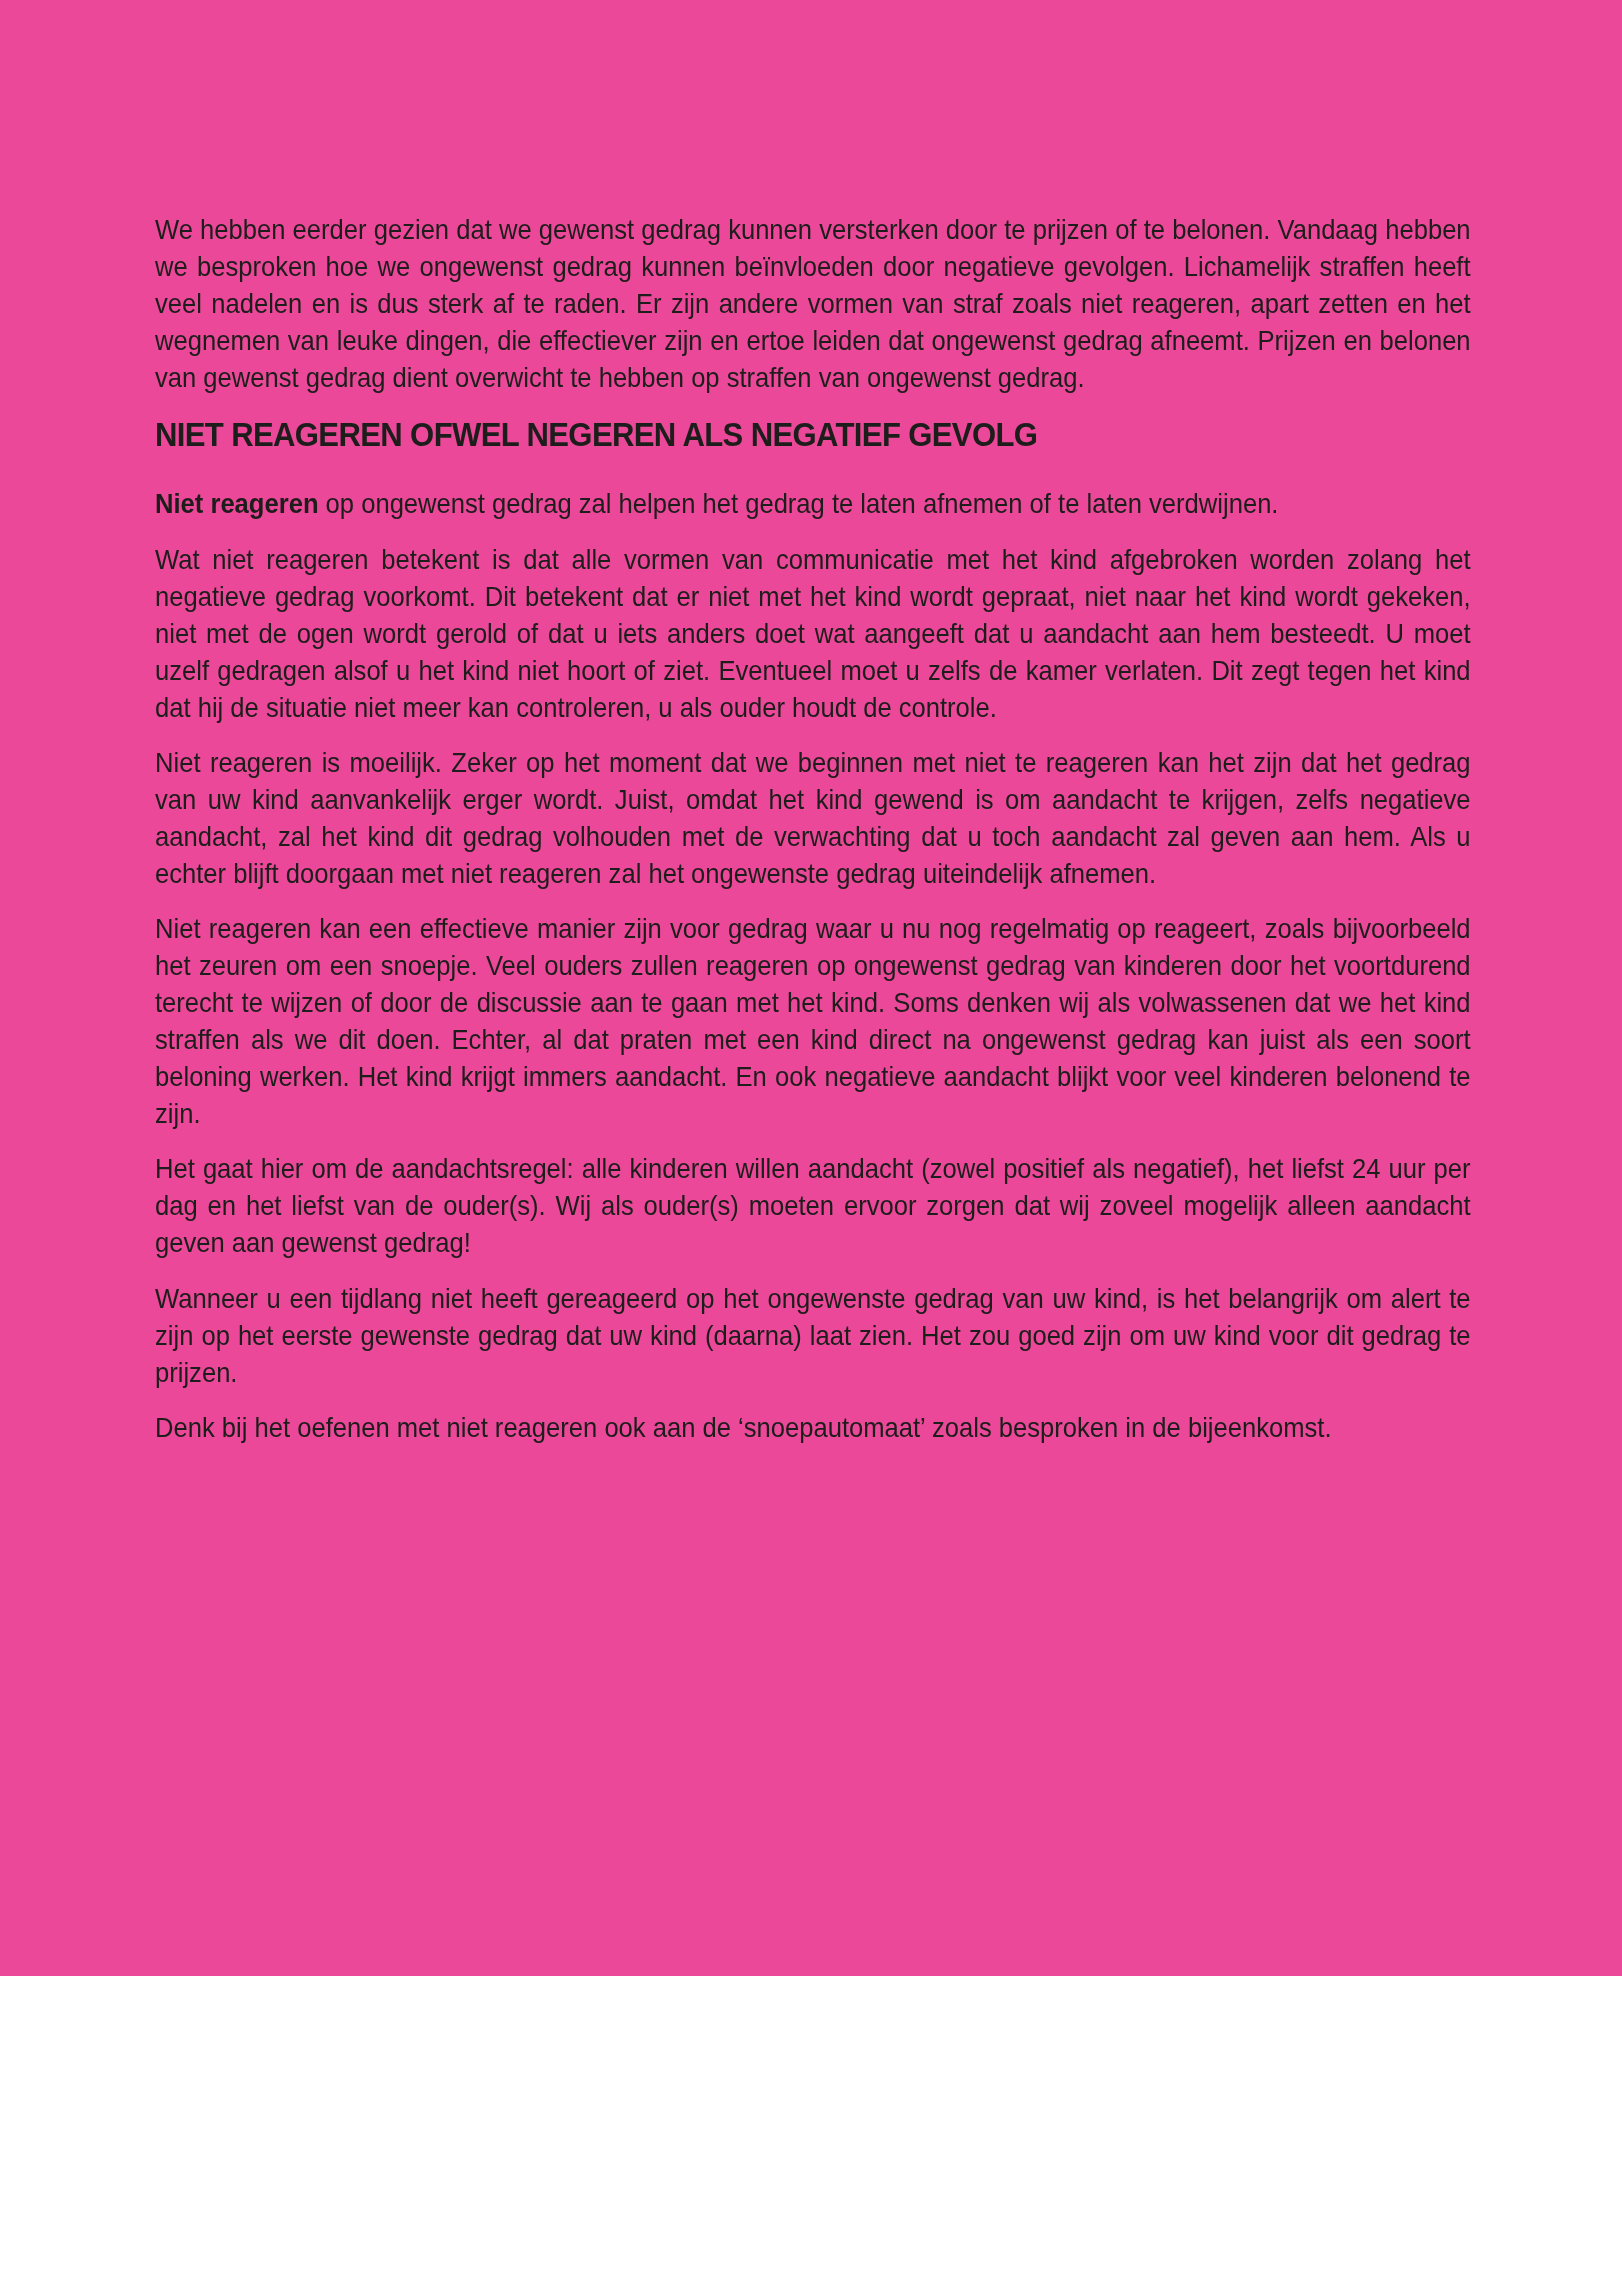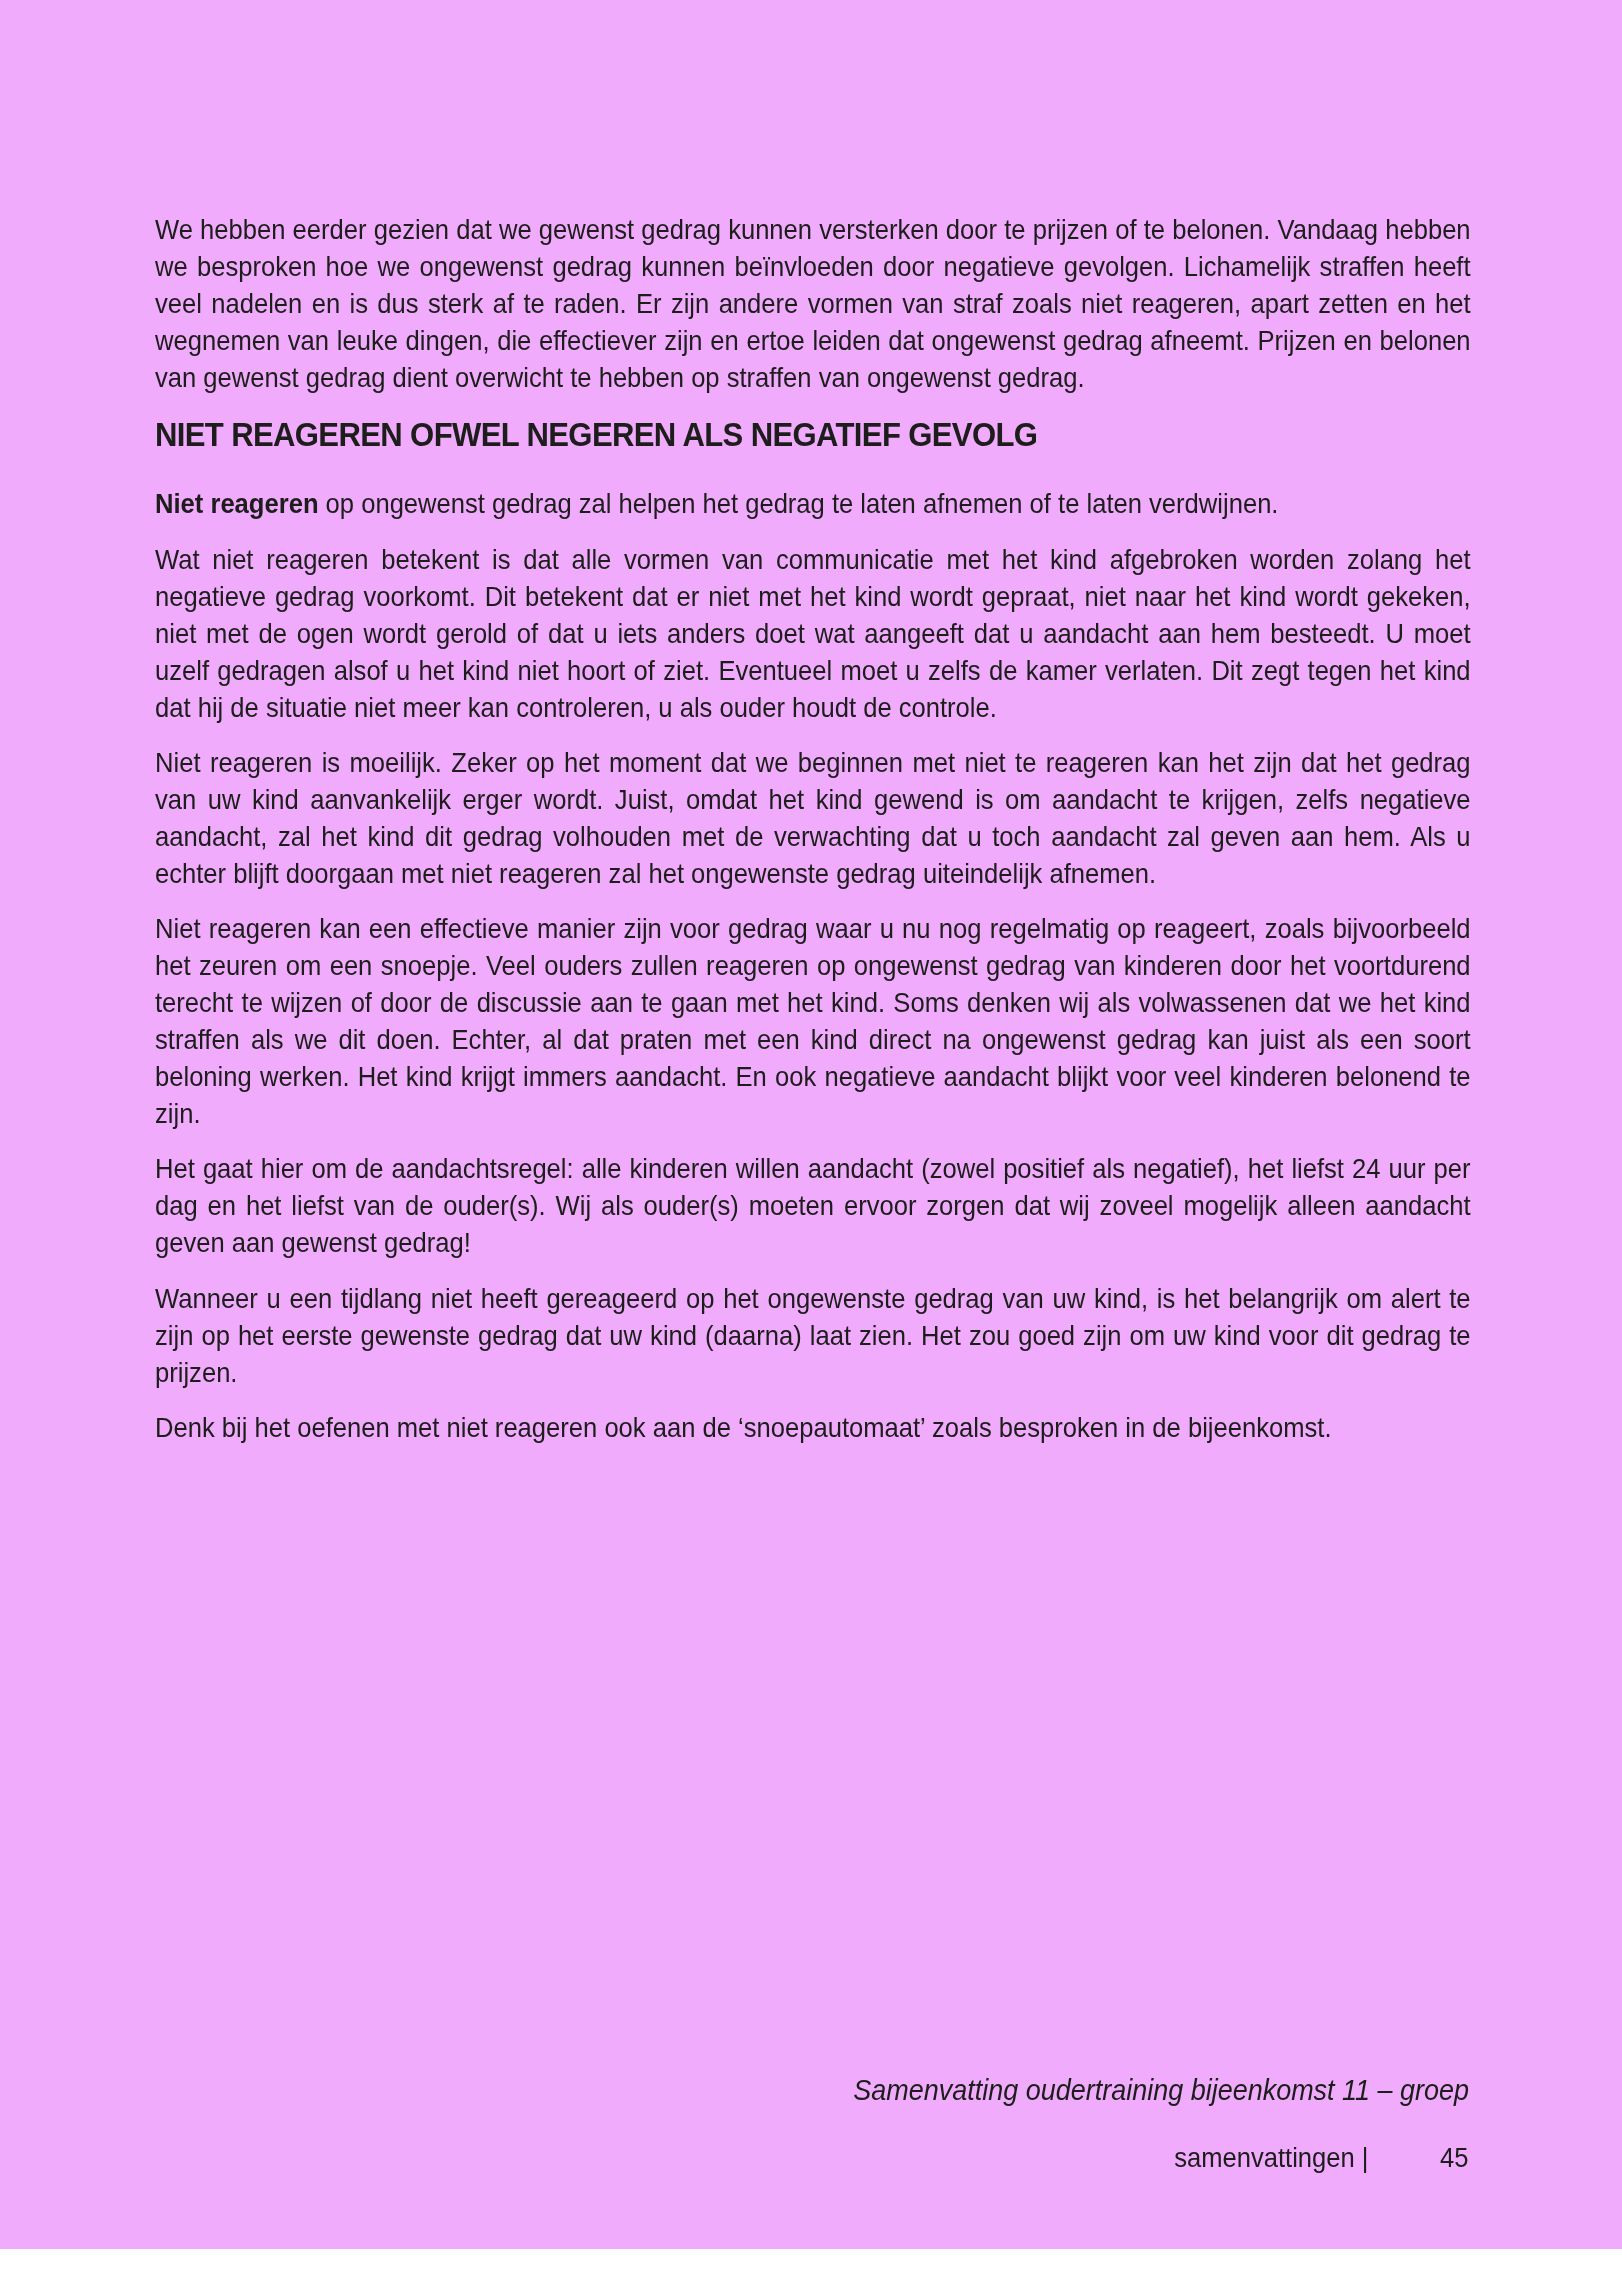--- a/index.html
+++ b/index.html
@@ -3,22 +3,22 @@
 <meta charset="utf-8">
 <style>
   html, body {
     margin: 0;
     padding: 0;
     background: #ffffff;
   }
   .page {
     position: relative;
     width: 1623px;
-    height: 2249px;
-    background: #f0abfc;
+    height: 1976px;
+    background: #ec4899;
     overflow: hidden;
     font-family: "Liberation Sans", sans-serif;
     color: #1d1d1b;
   }
   .content {
     position: absolute;
     left: 155px;
     top: 211px;
     width: 1440px;
     transform: scaleX(0.9136);

